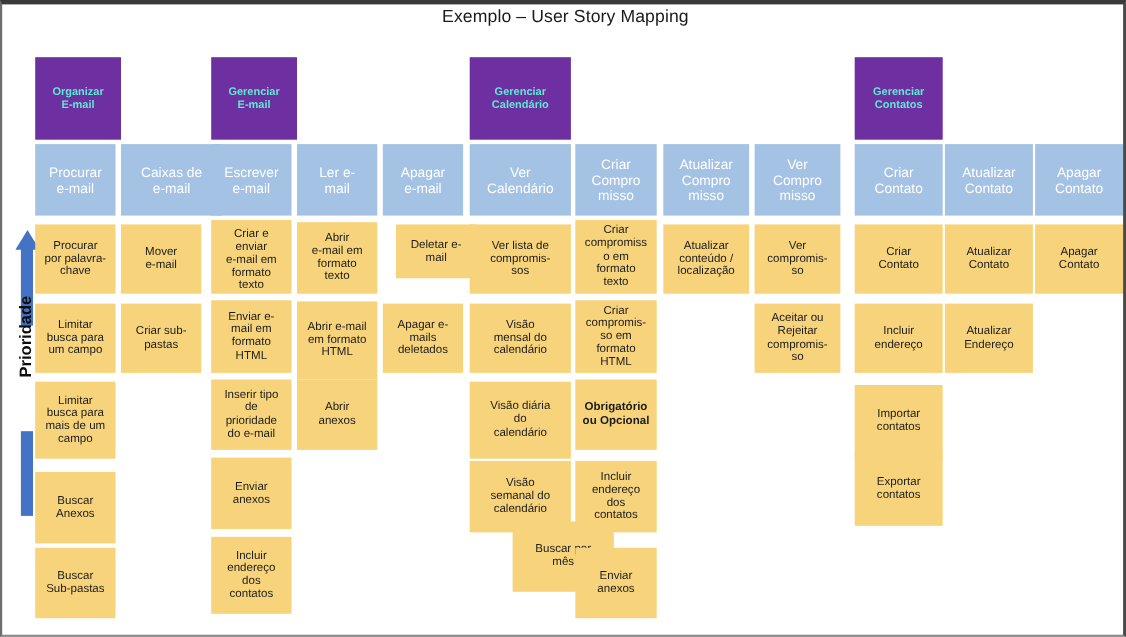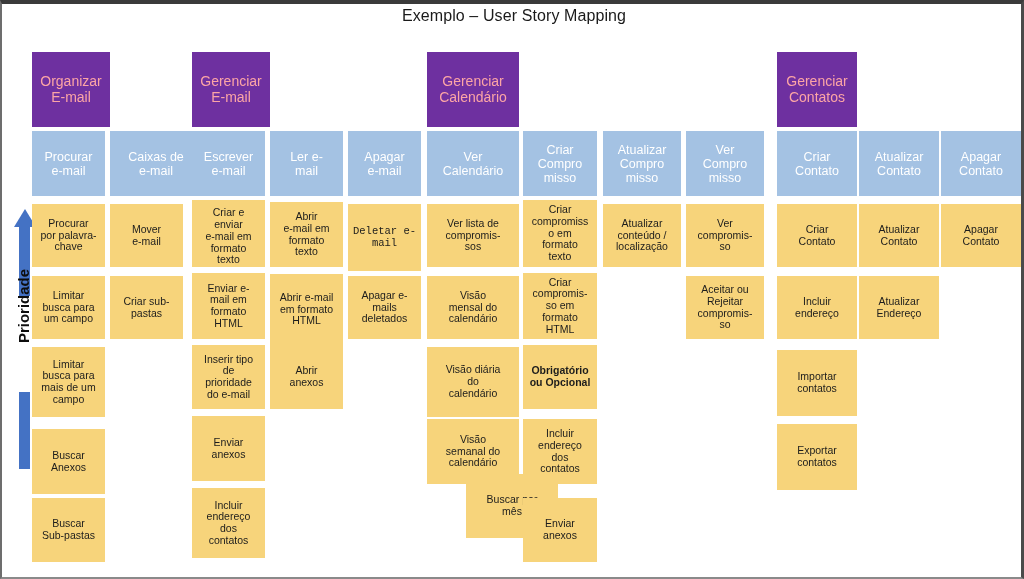--- a/index.html
+++ b/index.html
@@ -89,22 +89,23 @@
     align-items: center;
     justify-content: center;
     text-align: center;
     box-sizing: border-box;
     line-height: 1.12;
     overflow: hidden;
     padding: 1px 2px;
   }
   .epic {
     background: #6e30a0;
-    color: #fca5a5;
-    font-size: 14px;
+    color: #5eead4;
+    font-size: 10px;
+    font-weight: bold;
   }
   .activity {
     background: #a4c2e3;
     color: #ffffff;
     font-size: 12.5px;
   }
   .story {
     background: #f7d47b;
     color: #1c1c1c;
     font-size: 10.5px;
@@ -216,21 +217,21 @@
       </div>
       <div class="card story" style="left: 268px; top: 198px; width: 73px; height: 65px;">
         <span>Abrir<br>e-mail em<br>formato<br>texto</span>
       </div>
       <div class="card story" style="left: 268px; top: 270px; width: 73px; height: 71px;">
         <span>Abrir e-mail<br>em formato<br>HTML</span>
       </div>
       <div class="card story" style="left: 268px; top: 341px; width: 73px; height: 64px;">
         <span>Abrir<br>anexos</span>
       </div>
-      <div class="card story" style="left: 346px; top: 200px; width: 73px; height: 67px; font-family: Liberation Mono, monospace;">
+      <div class="card story" style="left: 358px; top: 200px; width: 73px; height: 49px;">
         <span>Deletar e-<br>mail</span>
       </div>
       <div class="card story" style="left: 346px; top: 272px; width: 73px; height: 63px;">
         <span>Apagar e-<br>mails<br>deletados</span>
       </div>
       <div class="card story" style="left: 425px; top: 200px; width: 92px; height: 63px;">
         <span>Ver lista de<br>compromis-<br>sos</span>
       </div>
       <div class="card story" style="left: 425px; top: 272px; width: 92px; height: 63px;">
         <span>Visão<br>mensal do<br>calendário</span>
@@ -270,21 +271,21 @@
       </div>
       <div class="card story" style="left: 775px; top: 200px; width: 80px; height: 63px;">
         <span>Criar<br>Contato</span>
       </div>
       <div class="card story" style="left: 775px; top: 272px; width: 80px; height: 63px;">
         <span>Incluir<br>endereço</span>
       </div>
       <div class="card story" style="left: 775px; top: 346px; width: 80px; height: 66px;">
         <span>Importar<br>contatos</span>
       </div>
-      <div class="card story" style="left: 775px; top: 420px; width: 80px; height: 66px;">
+      <div class="card story" style="left: 775px; top: 408px; width: 80px; height: 66px;">
         <span>Exportar<br>contatos</span>
       </div>
       <div class="card story" style="left: 857px; top: 200px; width: 80px; height: 63px;">
         <span>Atualizar<br>Contato</span>
       </div>
       <div class="card story" style="left: 857px; top: 272px; width: 80px; height: 63px;">
         <span>Atualizar<br>Endereço</span>
       </div>
       <div class="card story" style="left: 939px; top: 200px; width: 80px; height: 63px;">
         <span>Apagar<br>Contato</span>

